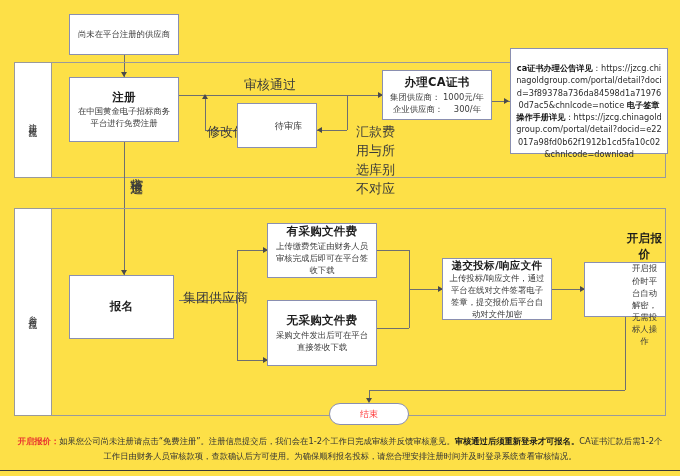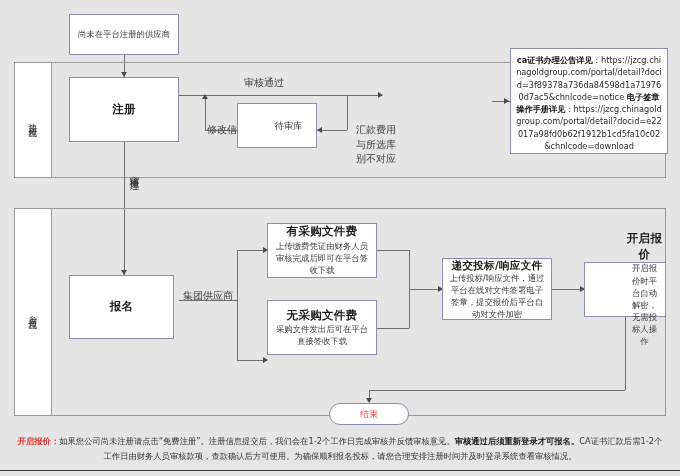--- a/index.html
+++ b/index.html
@@ -4,21 +4,21 @@
 <style>
   html,body{margin:0;padding:0;background:#ffffff;}
   body{
     font-family:"DejaVu Sans","Liberation Sans",sans-serif;
     -webkit-font-smoothing:antialiased;
   }
   #canvas{
     position:relative;
     width:680px;
     height:476px;
-    background:#e5e5e5;
+    background:#fde047;
     overflow:hidden;
   }
   
   .node{
     position:absolute;
     box-sizing:border-box;
     border:1px solid #8a8fb0;
     background:#ffffff;
     display:flex;
     flex-direction:column;
@@ -74,39 +74,39 @@
     position:absolute;
     width:0;height:0;
   }
   .ar-right{border-left:5px solid #4a4a4a;border-top:3.5px solid transparent;border-bottom:3.5px solid transparent;}
   .ar-left{border-right:5px solid #4a4a4a;border-top:3.5px solid transparent;border-bottom:3.5px solid transparent;}
   .ar-down{border-top:5px solid #4a4a4a;border-left:3.5px solid transparent;border-right:3.5px solid transparent;}
   .ar-up{border-bottom:5px solid #4a4a4a;border-left:3.5px solid transparent;border-right:3.5px solid transparent;}
   
   .elabel{
     position:absolute;
-    font-size:10px;
+    font-size:13px;
     color:#3a3a3a;
     white-space:nowrap;
     line-height:1.4;
     text-align:center;
   }
   .elabel.vert{
     writing-mode:vertical-rl;
     text-orientation:upright;
     letter-spacing:1.6px;
     white-space:normal;
   }
   
   .infobox{
     position:absolute;
     box-sizing:border-box;
     border:1px solid #8a8fb0;
     background:#ffffff;
-    padding:5px 5px;
+    padding:13px 5px;
     text-align:center;
     font-size:8.2px;
     line-height:1.5;
     color:#2b2b2b;
     word-break:break-all;
   }
   .infobox b{font-weight:bold;color:#111;}
   
   .terminator{
     position:absolute;
@@ -151,20 +151,21 @@
   <div class="ln lnv" style="left:124px;top:55px;width:1px;height:22px;"></div>
   <div class="arrow ar-down" style="left:121px;top:72px;"></div>
 
   <div class="lane" style="left:14px;top:62px;width:652px;height:116px;"></div>
   <div class="lane-label" style="left:14px;top:62px;width:38px;height:116px;">
     <span class="vtext">注册流程</span>
   </div>
 
   <div class="node" style="left:69px;top:77px;width:110px;height:65px;">
     <div class="title">注册</div>
+    <div class="desc">在中国黄金电子招标商务平台进行免费注册</div>
   </div>
 
   <div class="ln lnh" style="left:179px;top:95px;width:203px;height:1px;"></div>
   <div class="arrow ar-right" style="left:378px;top:91.5px;"></div>
   <div class="elabel" style="left:244px;top:76px;">审核通过</div>
 
   <div class="ln lnv" style="left:205px;top:95px;width:1px;height:35px;"></div>
   <div class="arrow ar-up" style="left:202px;top:94px;"></div>
   <div class="ln lnh" style="left:205px;top:130px;width:32px;height:1px;"></div>
   <div class="elabel" style="left:207px;top:123px;">修改信息</div>
@@ -173,20 +174,25 @@
     <div class="desc" style="font-size:9.2px;">待审库</div>
   </div>
 
   <div class="ln lnh" style="left:317px;top:130px;width:30px;height:1px;"></div>
   <div class="arrow ar-left" style="left:317px;top:126.5px;"></div>
   <div class="ln lnv" style="left:347px;top:95px;width:1px;height:35px;"></div>
   <div class="elabel" style="left:356px;top:123px;line-height:1.45;text-align:left;">
     <span style="display:block;width:48px;white-space:normal;">汇款费用与所选库别不对应</span>
   </div>
 
+  <div class="node" style="left:382px;top:70px;width:110px;height:50px;">
+    <div class="title">办理CA证书</div>
+    <div class="desc" style="white-space:pre;">集团供应商： 1000元/年</div>
+    <div class="desc" style="white-space:pre;">企业供应商：    300/年</div>
+  </div>
 
   <div class="ln lnh" style="left:492px;top:101px;width:18px;height:1px;"></div>
   <div class="arrow ar-right" style="left:504px;top:97.5px;"></div>
 
   <div class="infobox" style="left:510px;top:48px;width:158px;height:106px;">
     <span class="">
       <b>ca证书办理公告详见</b><span>：</span><span>https://jzcg.chinagoldgroup.com/portal/detail?docid=3f89378a736da84598d1a719760d7ac5&amp;chnlcode=notice</span>
     </span>
     <span>
       <b>电子签章操作手册详见</b><span>：</span><span>https://jzcg.chinagoldgroup.com/portal/detail?docid=e22017a98fd0b62f1912b1cd5fa10c02&amp;chnlcode=download</span>
@@ -214,21 +220,21 @@
   <div class="arrow ar-right" style="left:263px;top:246.5px;"></div>
 
   <div class="ln lnh" style="left:237px;top:360px;width:30px;height:1px;"></div>
   <div class="arrow ar-right" style="left:263px;top:356.5px;"></div>
 
   <div class="node" style="left:267px;top:223px;width:110px;height:55px;">
     <div class="title">有采购文件费</div>
     <div class="desc">上传缴费凭证由财务人员审核完成后即可在平台签收下载</div>
   </div>
 
-  <div class="node" style="left:267px;top:300px;width:110px;height:55px;">
+  <div class="node" style="left:267px;top:300px;width:110px;height:66px;">
     <div class="title">无采购文件费</div>
     <div class="desc">采购文件发出后可在平台直接签收下载</div>
   </div>
 
   <div class="ln lnh" style="left:377px;top:250px;width:32px;height:1px;"></div>
   <div class="ln lnh" style="left:377px;top:328px;width:32px;height:1px;"></div>
   <div class="ln lnv" style="left:409px;top:250px;width:1px;height:78px;"></div>
   <div class="ln lnh" style="left:409px;top:289px;width:33px;height:1px;"></div>
   <div class="arrow ar-right" style="left:438px;top:285.5px;"></div>
 

